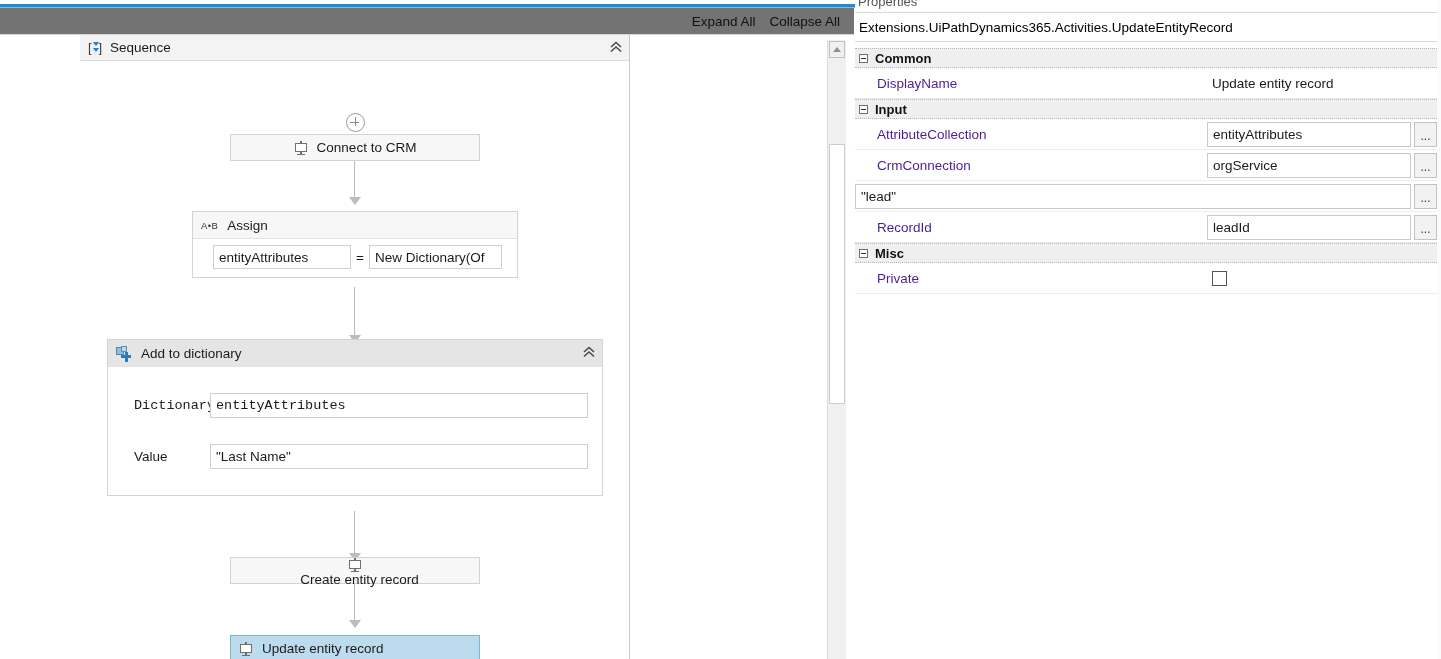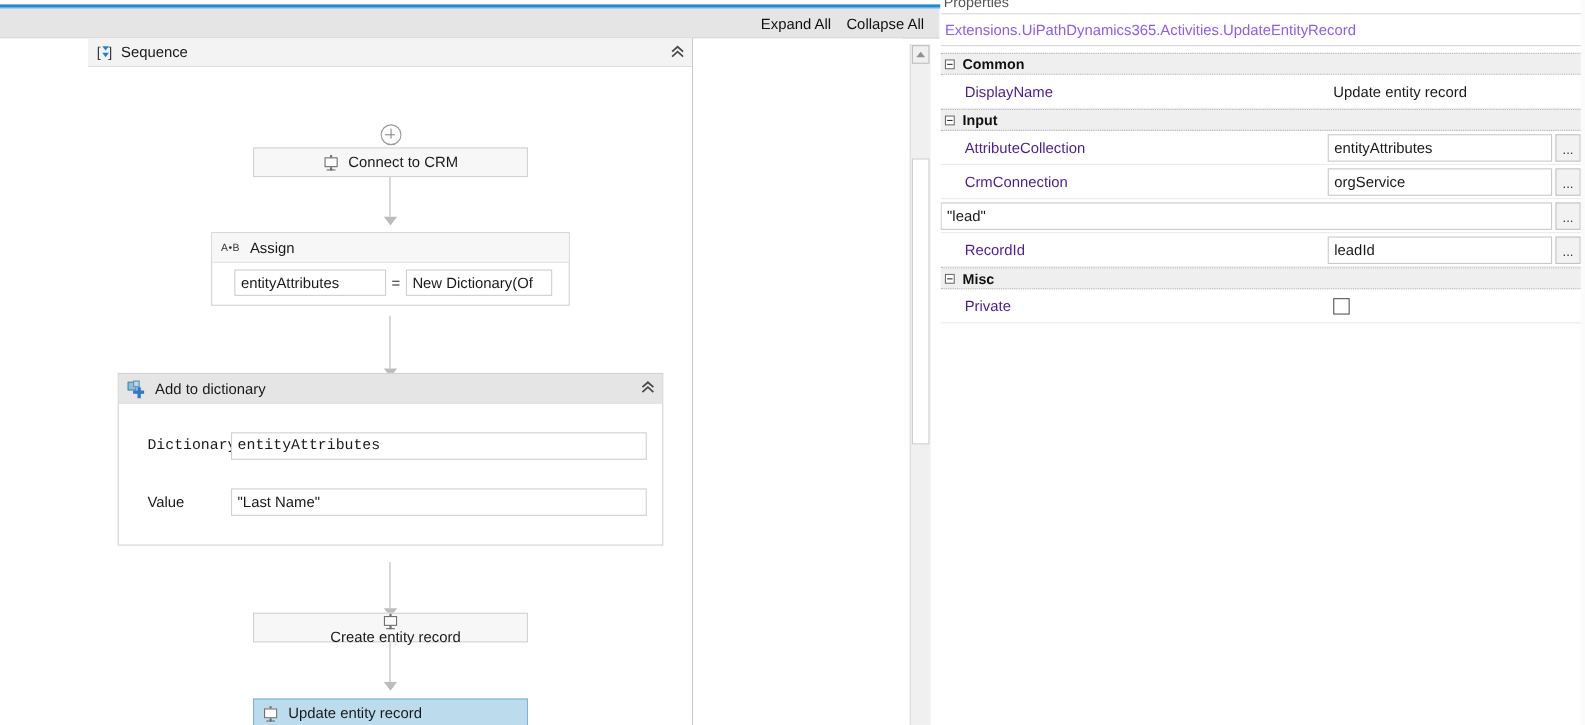--- a/index.html
+++ b/index.html
@@ -12,21 +12,21 @@
     overflow:hidden;
     position:relative;
   }
   
   #top-accent{position:absolute;left:0;top:4px;width:855px;height:3px;background:#1f8ad2;}
   #top-accent2{position:absolute;left:0;top:7px;width:855px;height:1px;background:#7fbde6;}
 
   
   #designer-toolbar{
     position:absolute;left:0;top:8px;width:854px;height:27px;
-    background:#e5e5e5;border-bottom:1px solid #d6d6d6;
+    background:#737373;border-bottom:1px solid #d6d6d6;
     display:flex;align-items:center;justify-content:flex-end;
     box-sizing:border-box;padding-right:14px;gap:14px;
   }
   #designer-toolbar .tb-link{color:#111;font-size:13.5px;cursor:pointer;white-space:nowrap;}
 
   
   #left-gutter{position:absolute;left:0;top:35px;width:80px;height:624px;background:#fff;border-right:1px solid #c9c9c9;}
 
   
   #canvas{
@@ -139,21 +139,21 @@
     box-sizing:border-box;overflow:hidden;
   }
   #props-title{
     position:absolute;left:0;top:-6px;height:17px;width:586px;
     font-size:13px;color:#555;padding-left:3px;box-sizing:border-box;
   }
   #props-type{
     position:absolute;left:0;top:12px;width:586px;height:30px;
     border-top:1px solid #d8d8d8;border-bottom:1px solid #d8d8d8;
     display:flex;align-items:center;padding-left:4px;box-sizing:border-box;
-    font-size:13.5px;color:#8b5cf6;background:#fff;
+    font-size:13.5px;color:#000000;background:#fff;
   }
   #props-grid{position:absolute;left:0;top:48px;width:586px;}
 
   .grp{
     height:20px;background:#efefef;
     border-top:1px dotted #b7b7b7;border-bottom:1px dotted #b7b7b7;
     display:flex;align-items:center;padding-left:4px;box-sizing:border-box;
   }
   .grp .grp-label{font-weight:bold;font-size:13px;color:#111;margin-left:7px;}
   .boxtoggle{

